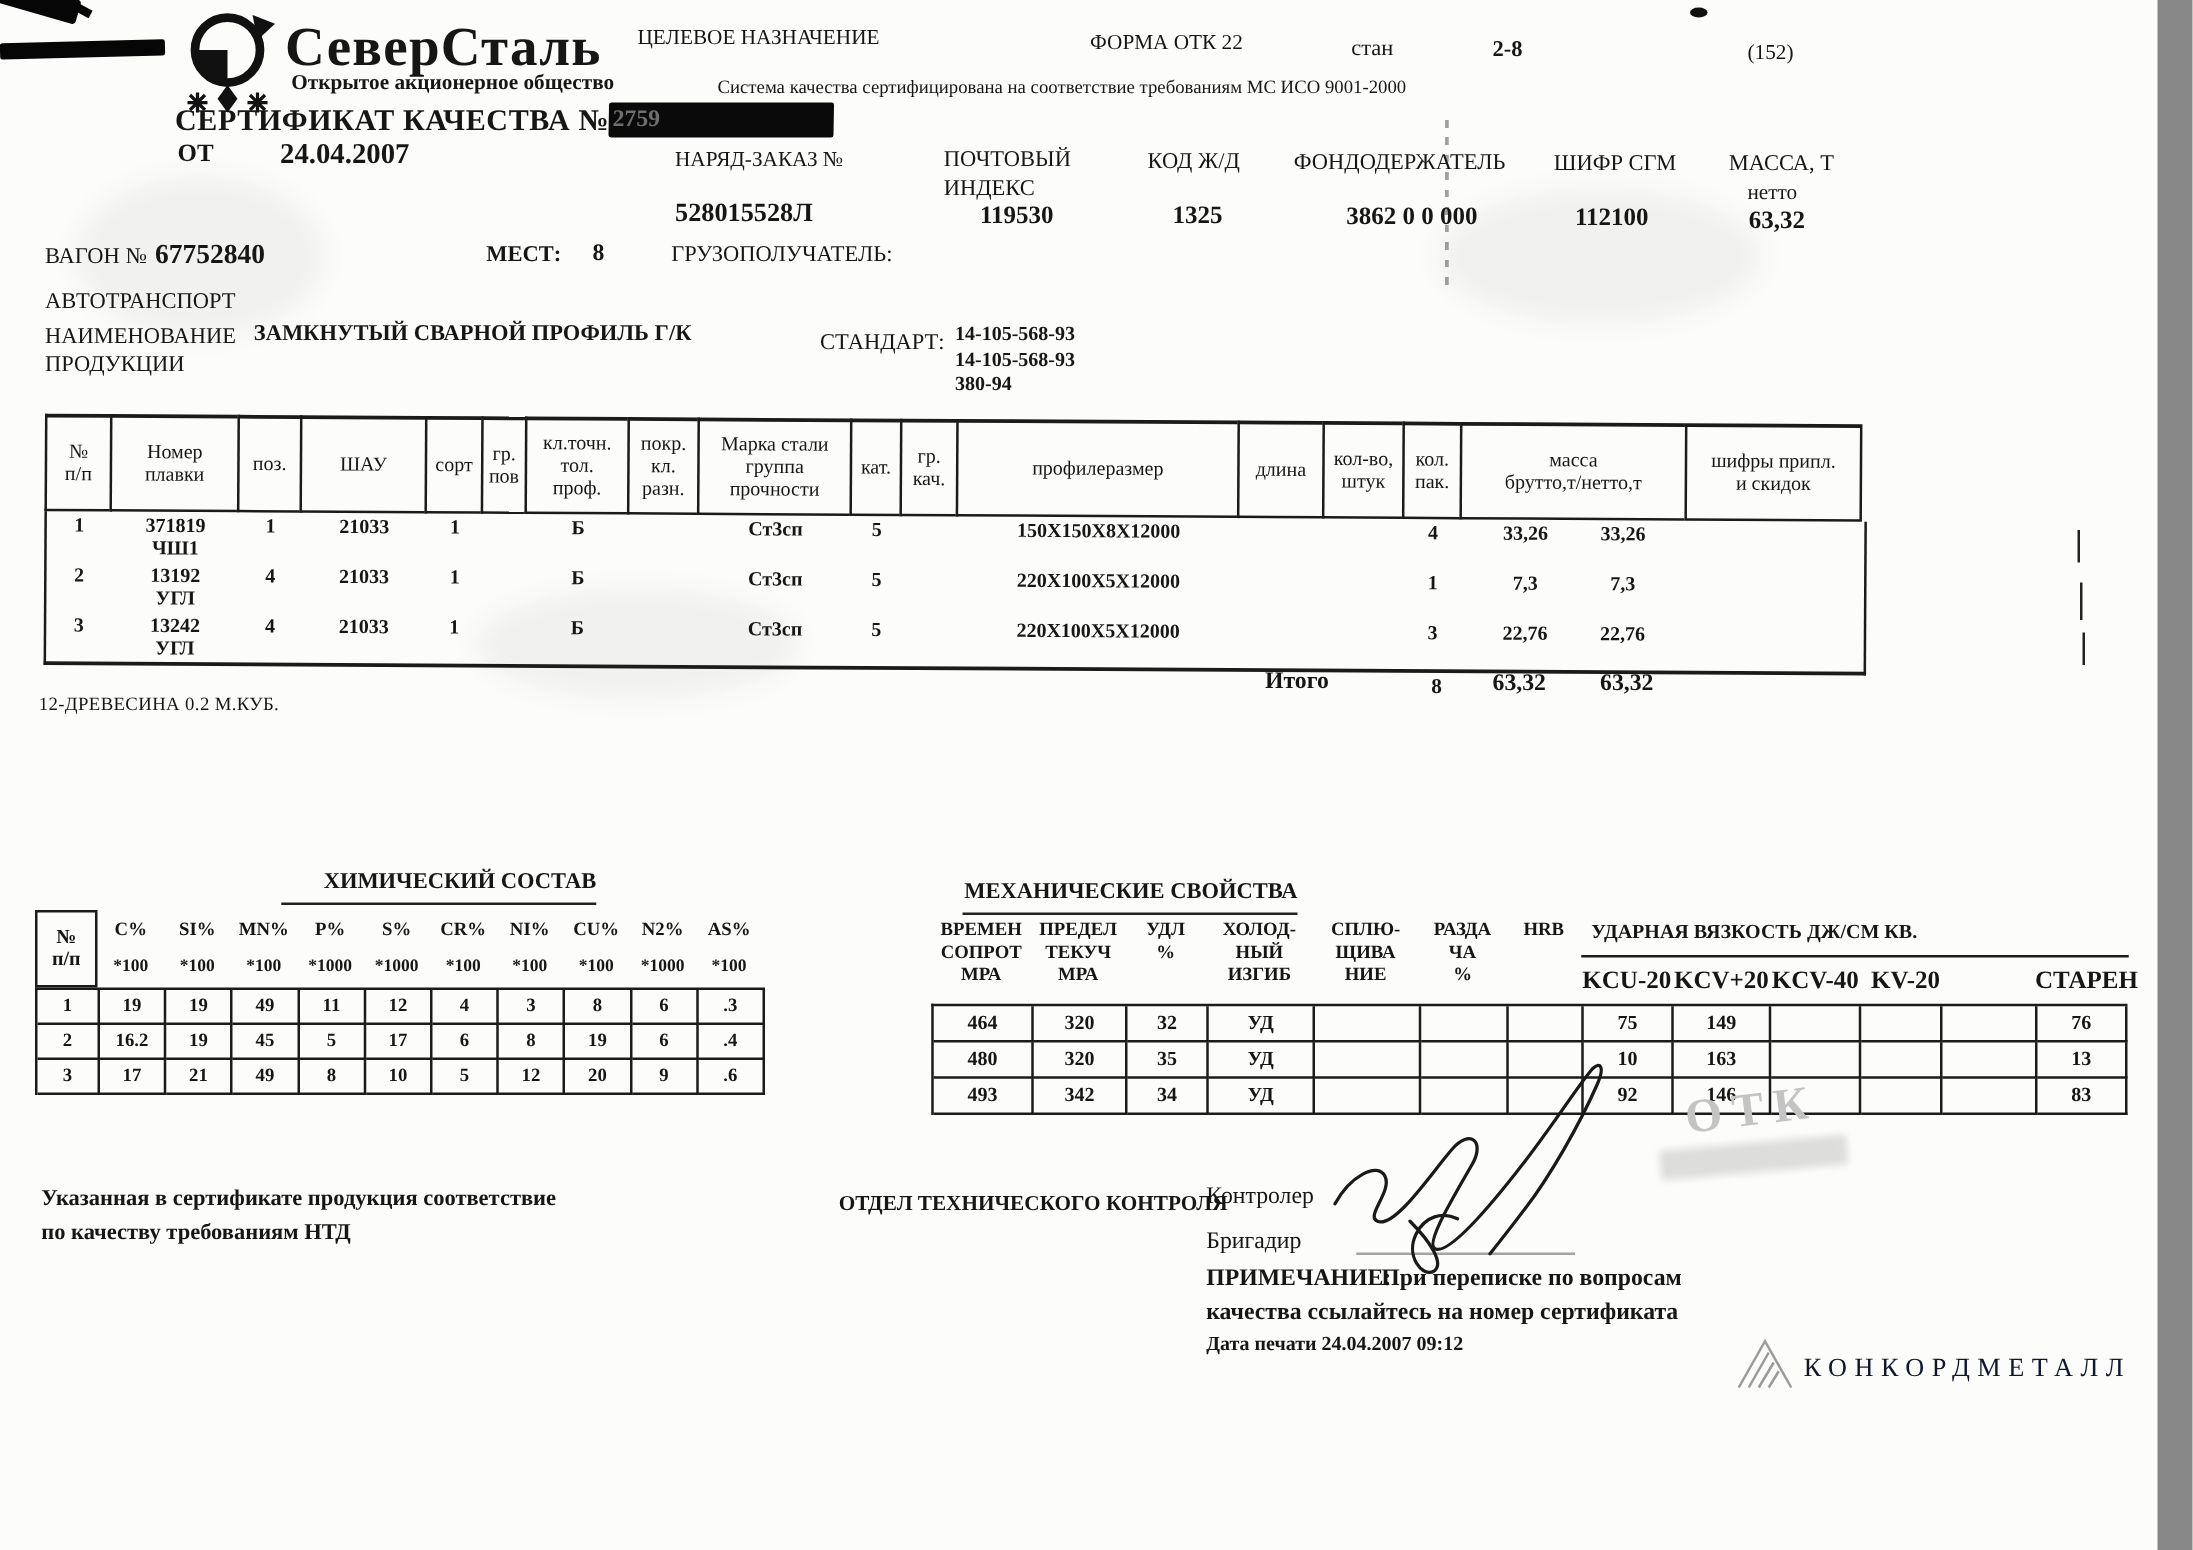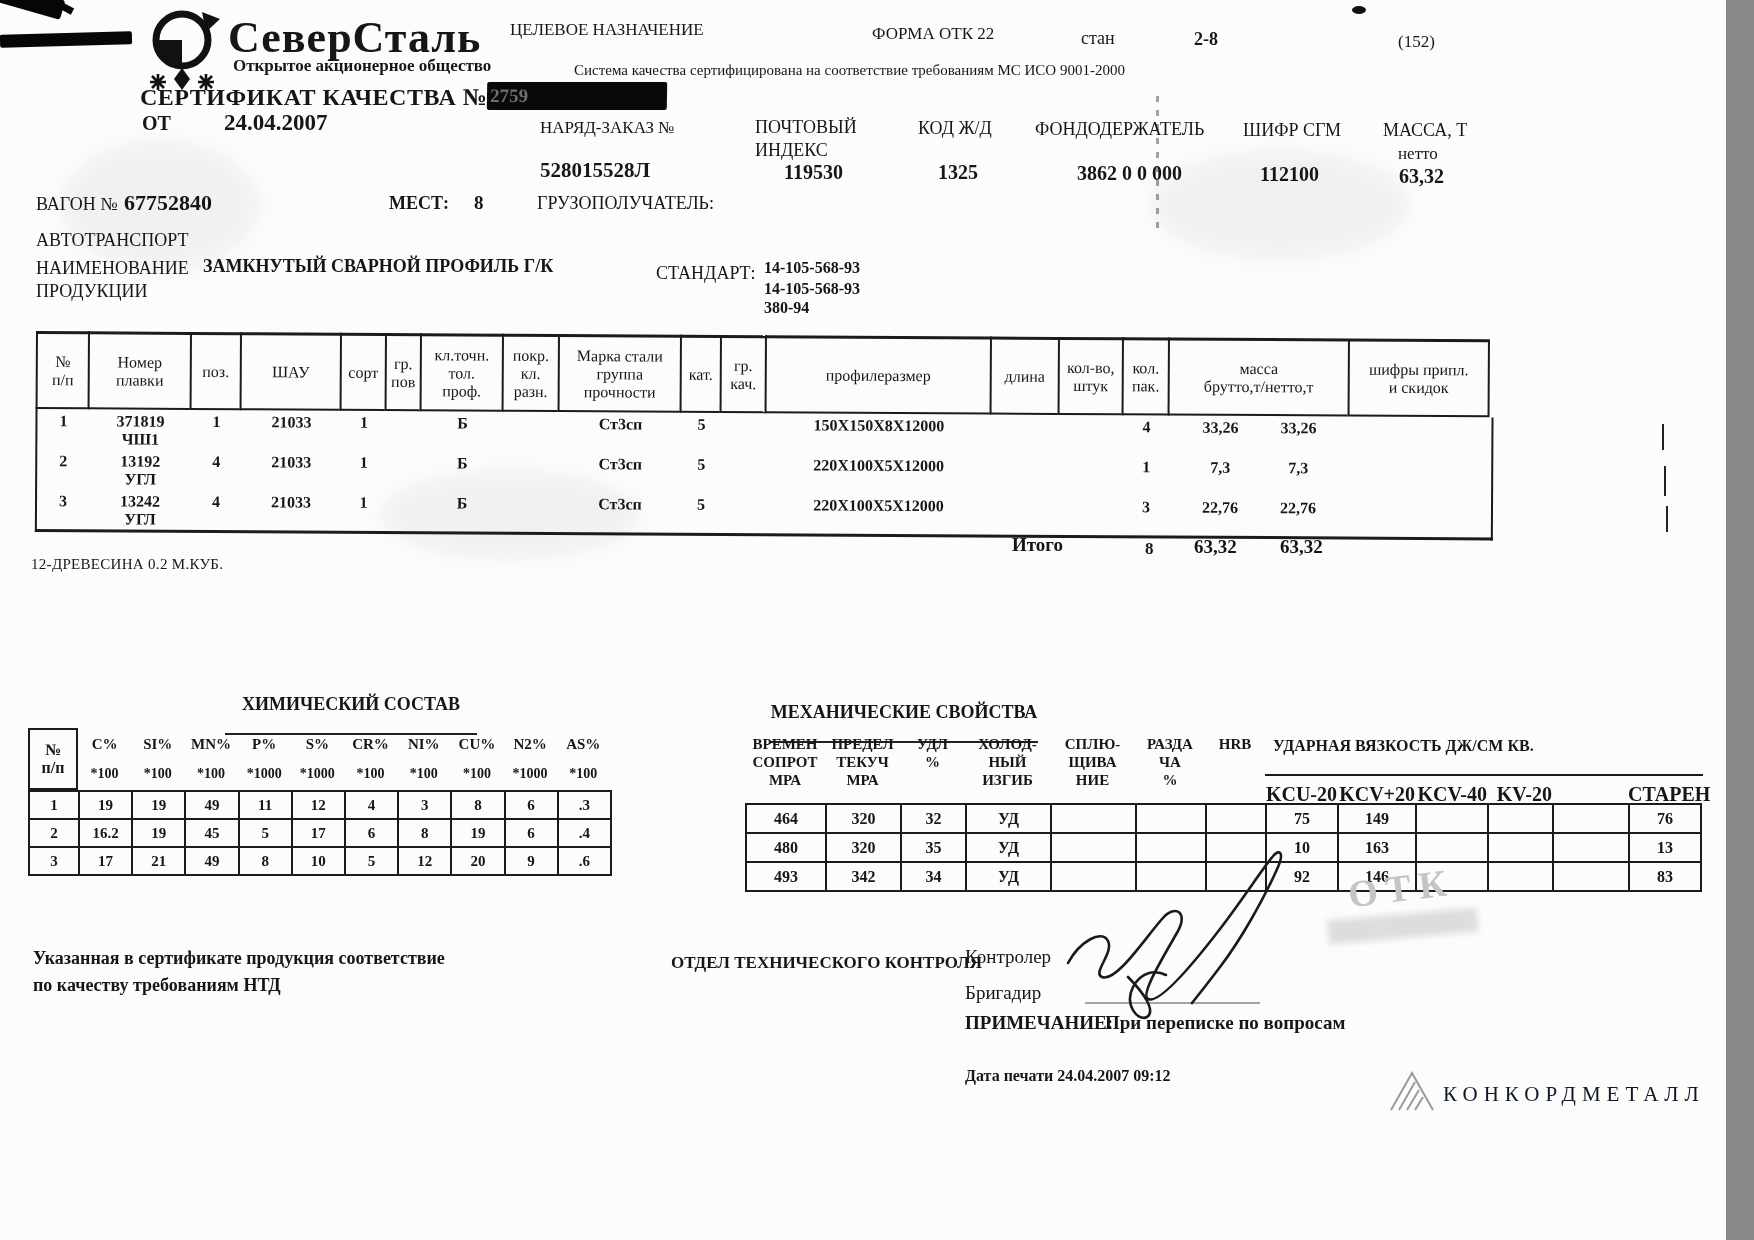--- a/index.html
+++ b/index.html
@@ -33,30 +33,30 @@
   .cgrid{left:0;top:64px;display:grid;grid-template-columns:50px repeat(10,53.2px);
          border-top:2px solid #1b1b1b;border-left:2px solid #1b1b1b}
   .cgrid div{height:28px;border-right:2px solid #1b1b1b;border-bottom:2px solid #1b1b1b;
              text-align:center;font-weight:bold;font-size:15px;line-height:27px}
 
   
   #mech{left:745px;top:733px;width:958px;height:162px}
   .mhead{left:0;top:2px;display:flex}
   .mhead div{text-align:center;font-size:15px;line-height:18px;font-weight:bold;white-space:pre-line}
   .impact{left:520px;top:4px;width:438px}
-  .ititle{font-size:16px;font-weight:bold;padding:0 0 19px 8px;border-bottom:2px solid #1b1b1b}
+  .ititle{font-size:16px;font-weight:bold;padding:0 0 9px 8px;border-bottom:2px solid #1b1b1b}
   .isub{display:flex;margin-top:7px}
   .isub div{text-align:right;font-size:20px;font-weight:bold}
   .mgrid{left:0;top:70px;display:grid;
          grid-template-columns:80px 75px 65px 85px 85px 70px 60px 72px 78px 72px 65px 76px 72px;
          border-top:2px solid #1b1b1b;border-left:2px solid #1b1b1b}
   .mgrid div{height:29px;border-right:2px solid #1b1b1b;border-bottom:2px solid #1b1b1b;
              text-align:center;font-weight:bold;font-size:16px;line-height:28px}
 
-  .title-ul{text-align:center;font-size:18px;font-weight:bold;padding-bottom:18px;border-bottom:2px solid #222}
+  .title-ul{text-align:right;font-size:18px;font-weight:bold;padding-bottom:7px;border-bottom:2px solid #222}
 
   .smudge{border-radius:50%;background:rgba(40,40,40,.05);filter:blur(9px)}
 </style>
 </head>
 <body>
 
 <div class="page">
 
   <div class="abs" style="left:-10px;top:-10px;width:74px;height:20px;background:#060606;transform:rotate(16deg);border-radius:3px"></div>
   <div class="abs" style="left:48px;top:2px;width:26px;height:7px;background:#060606;transform:rotate(28deg)"></div>
@@ -386,20 +386,21 @@
 
   <svg class="abs" style="left:1050px;top:845px" width="280" height="180" viewBox="0 0 280 180">
     <g fill="none" stroke="#1a1a1a" stroke-width="2.6" stroke-linecap="round">
       <path d="M18,118 C30,96 52,84 58,96 C64,108 42,128 52,132 C66,138 96,92 112,74 C126,58 138,68 128,86 C112,114 90,150 98,154 C110,160 150,110 170,84 C196,50 212,24 224,10 C230,4 234,8 228,22 C214,54 190,96 170,122 C158,138 150,148 142,158"></path>
       <path d="M78,132 C94,148 106,166 97,172 C88,177 74,160 83,142 C90,128 104,124 116,130"></path>
     </g>
   </svg>
 
   <div class="abs b" style="left:965px;top:1012px;font-size:19px">ПРИМЕЧАНИЕ:</div>
   <div class="abs b" style="left:1105px;top:1012px;font-size:19px">При переписке по вопросам</div>
+  <div class="abs b" style="left:965px;top:1039px;font-size:19px">качества ссылайтесь на номер сертификата</div>
   <div class="abs" style="left:965px;top:1067px;font-size:16px;font-weight:bold">Дата печати 24.04.2007 09:12</div>
 
   <div class="abs b" style="left:1348px;top:866px;font-size:38px;color:#c4c4c4;letter-spacing:8px;transform:rotate(-7deg)">ОТК</div>
   <div class="abs" style="left:1328px;top:914px;width:150px;height:24px;background:rgba(150,150,150,.3);filter:blur(3px);transform:rotate(-5deg)"></div>
 
   <svg class="abs" style="left:1386px;top:1068px" width="50" height="44" viewBox="0 0 50 44">
     <g fill="none" stroke="#9a9a9a" stroke-width="2">
       <path d="M5,42 L26,5 L47,42"></path>
       <path d="M13,42 L29,14"></path>
       <path d="M21,42 L33,22"></path>

